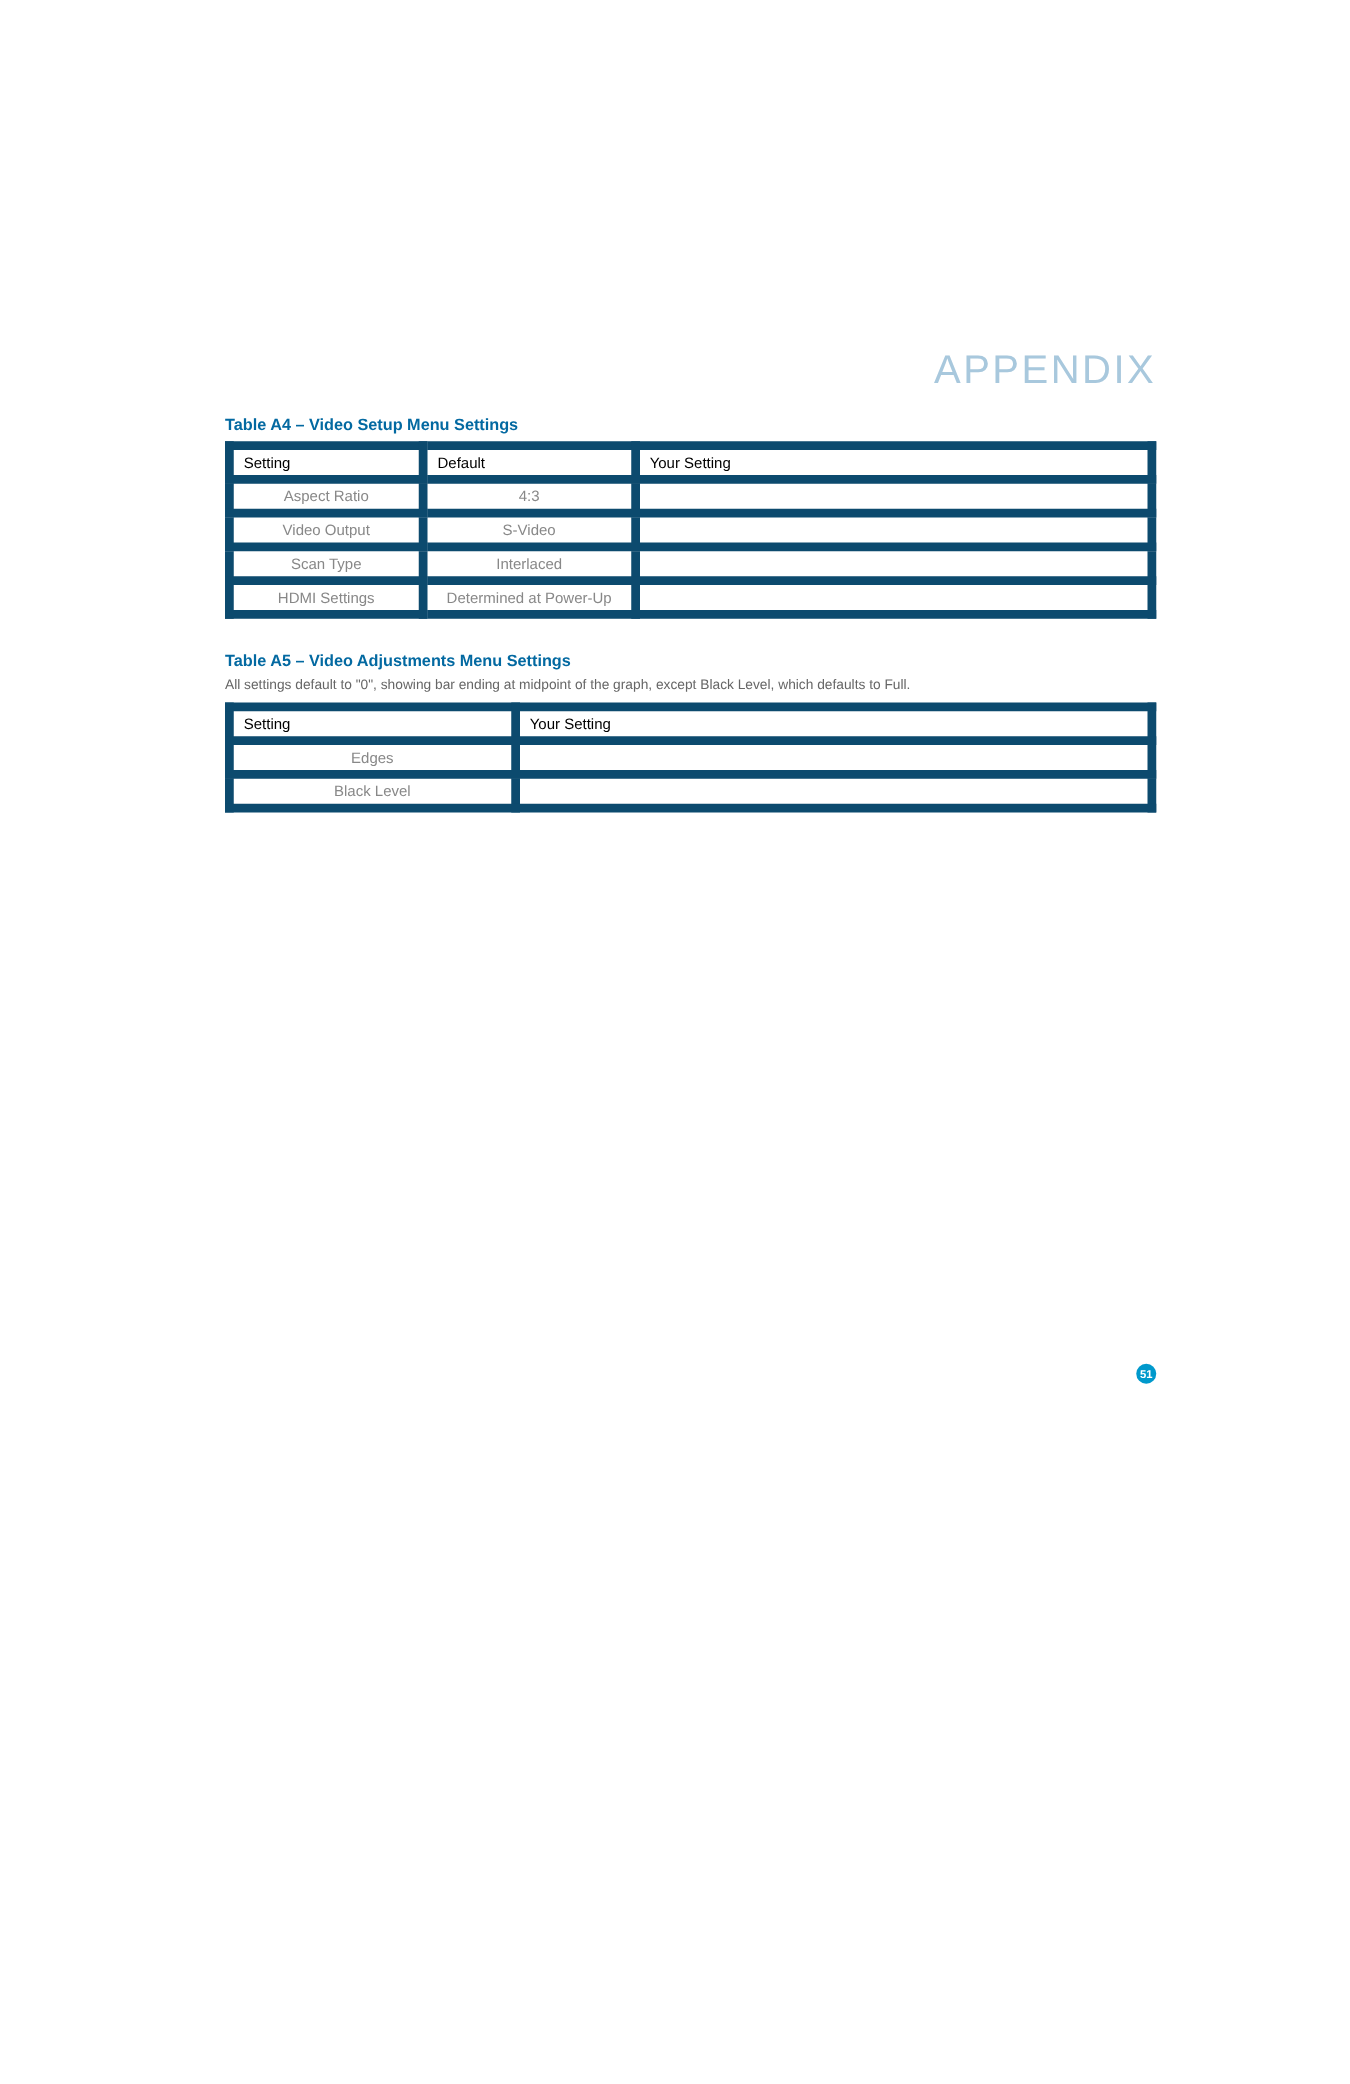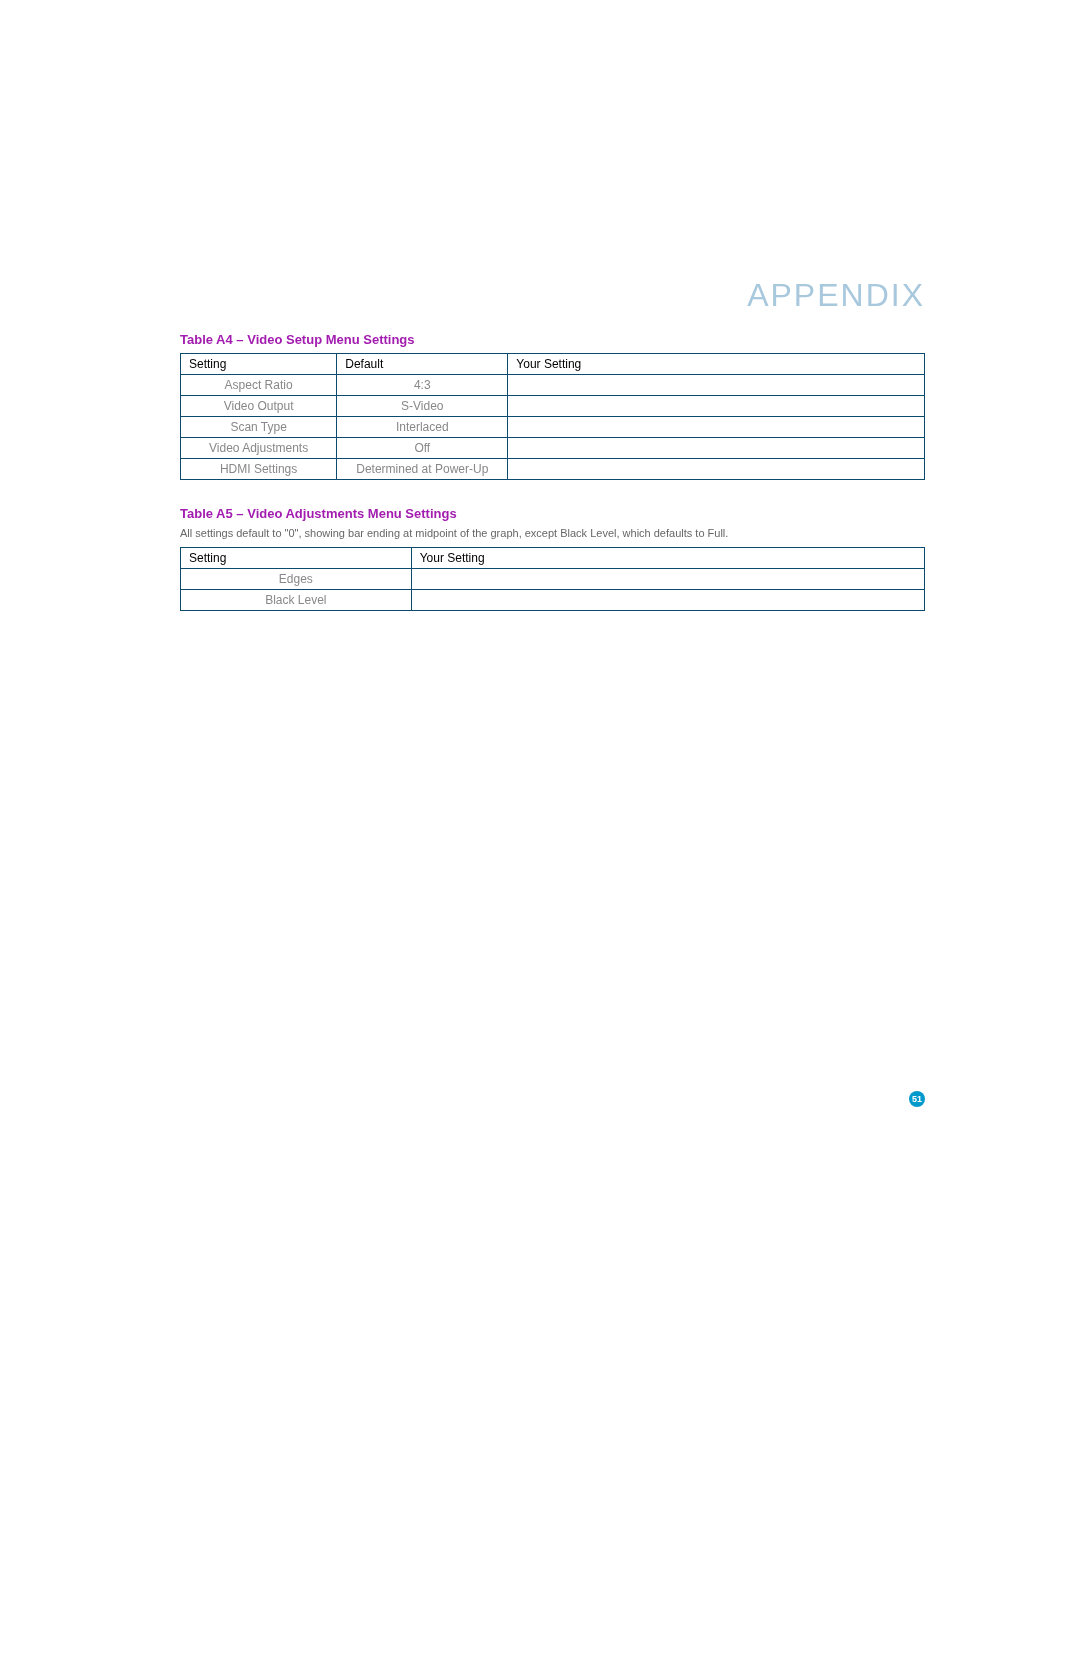--- a/index.html
+++ b/index.html
@@ -26,30 +26,30 @@
     }
     .content {
       position: absolute;
       top: 332px;
       left: 180px;
       width: 745px;
     }
     .table-caption {
       font-size: 13px;
       font-weight: bold;
-      color: #a21caf;
+      color: #0369a1;
       margin-bottom: 6px;
     }
     table {
       width: 100%;
       border-collapse: collapse;
       margin-bottom: 26px;
     }
     th, td {
-      border: 1px solid #0c4a6e;
+      border: 7px solid #0c4a6e;
       padding: 3px 8px;
       text-align: left;
       font-size: 12px;
       height: 18px;
       margin-top: 40px;
     }
     th {
       font-weight: normal;
       color: #000000;
     }
@@ -113,25 +113,20 @@
         <td>Video Output</td>
         <td>S-Video</td>
         <td></td>
       </tr>
       <tr>
         <td>Scan Type</td>
         <td>Interlaced</td>
         <td></td>
       </tr>
       <tr>
-        <td>Video Adjustments</td>
-        <td>Off</td>
-        <td></td>
-      </tr>
-      <tr>
         <td>HDMI Settings</td>
         <td>Determined at Power-Up</td>
         <td></td>
       </tr>
     </tbody>
   </table>
 
   <div class="table-caption caption-a5">Table A5 – Video Adjustments Menu Settings</div>
   <div class="note-text">All settings default to "0", showing bar ending at midpoint of the graph, except Black Level, which defaults to Full.</div>
   <table class="table-a5">

